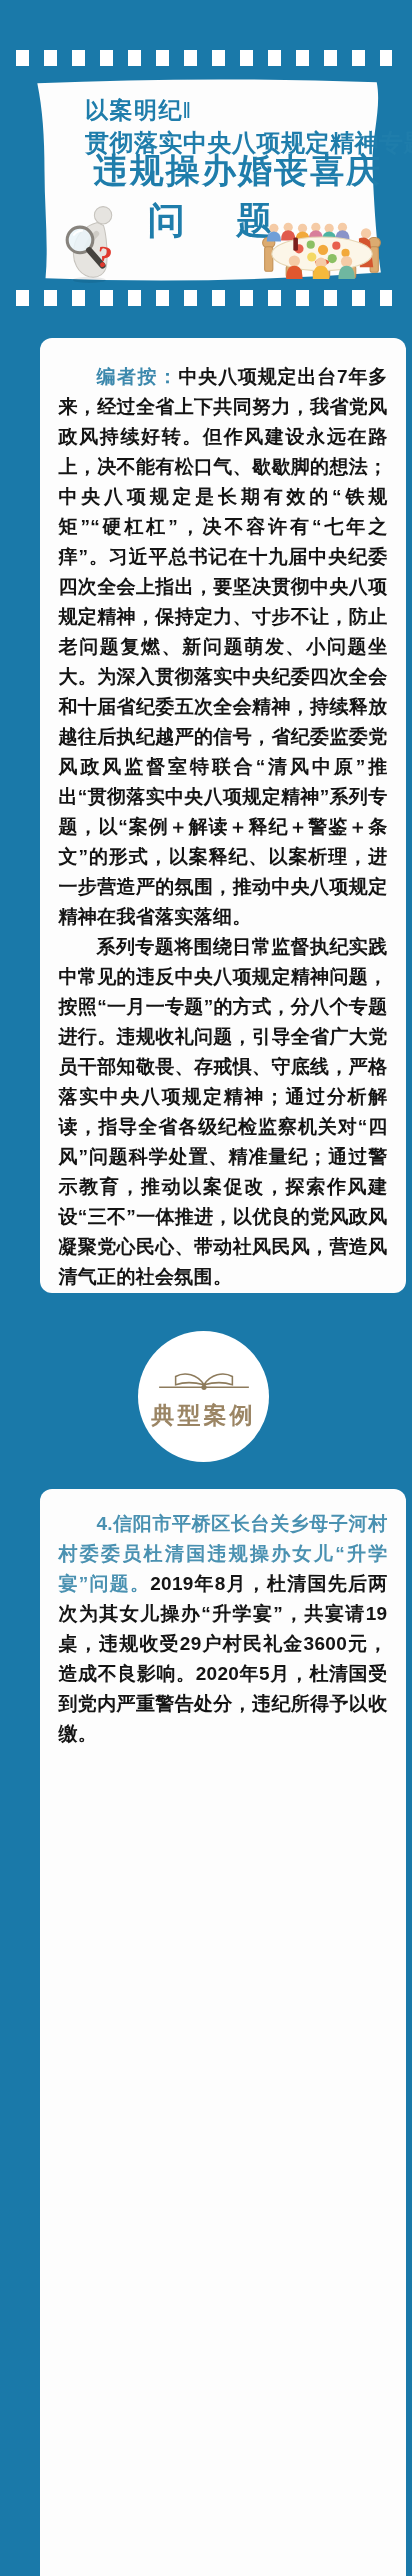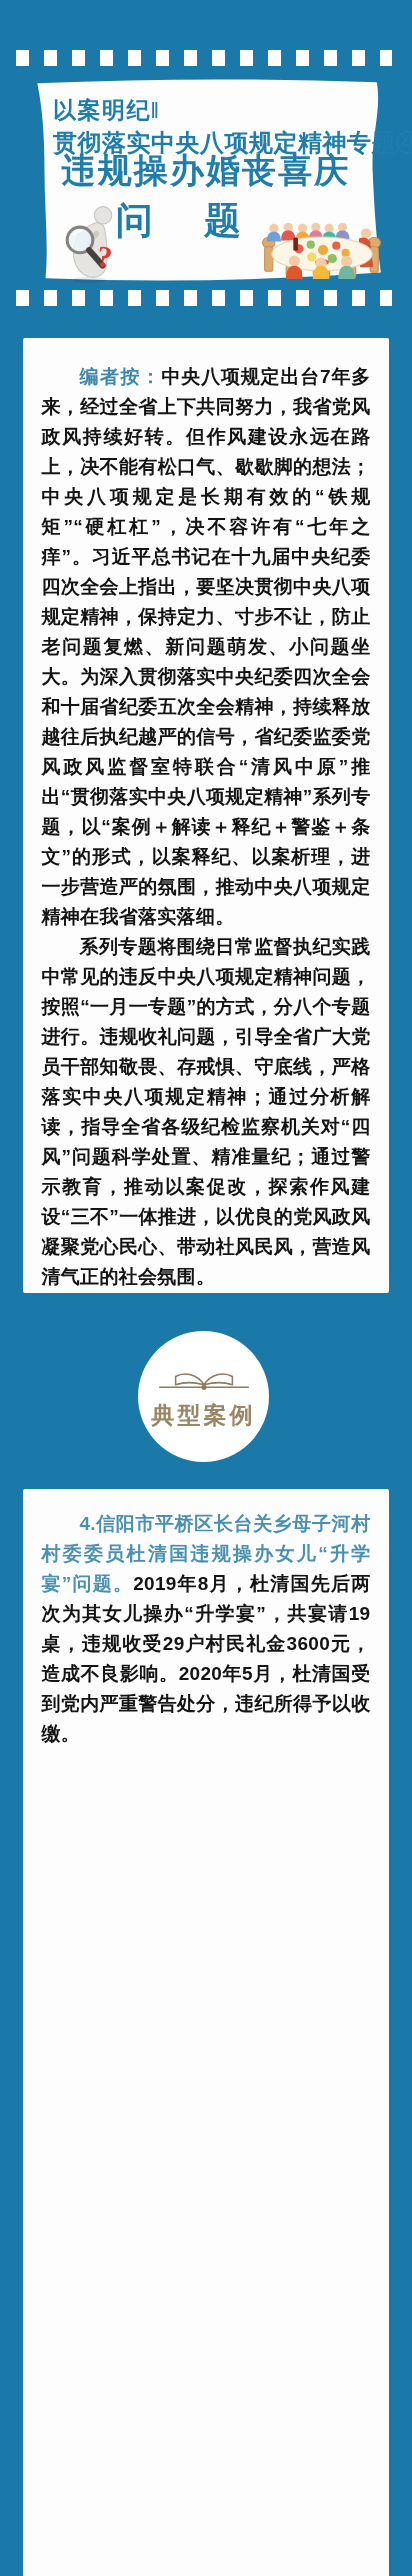--- a/index.html
+++ b/index.html
@@ -7,33 +7,33 @@
         font-family:"Liberation Sans", sans-serif;}
 
   
   .film-strip{position:absolute;left:15.5px;width:376px;height:15.5px;
     background:repeating-linear-gradient(90deg,#ffffff 0,#ffffff 13.4px,transparent 13.4px,transparent 28px);}
   .fs1{top:50px;} .fs2{top:290px;}
 
   
   .banner-shape{position:absolute;left:0;top:72px;width:412px;height:216px;}
 
-  .banner-text{position:absolute;color:#1f7dab;font-family:"Liberation Serif", serif;font-weight:bold;white-space:nowrap;}
+  .banner-text{position:absolute;color:#1f7dab;font-family:"Liberation Serif", serif;font-weight:bold;white-space:nowrap;margin-left:32px;}
   .k1{left:53px;top:95px;font-size:23px;letter-spacing:1.5px;}
   .k2{left:53px;top:127px;font-size:24px;letter-spacing:0.5px;}
   .btitle{left:0;top:148px;width:412px;text-align:center;font-size:34px;letter-spacing:2.1px;}
   .bsub{left:0;top:196px;width:364px;text-align:center;font-size:37px;letter-spacing:7.2px;}
 
   .magnifier-person{position:absolute;left:53px;top:202px;width:75px;height:82px;}
   .qmark{position:absolute;left:97px;top:240px;font-size:30px;font-weight:bold;color:#e0392e;
          font-family:"Liberation Serif", serif;transform:rotate(8deg);}
   .dinner{position:absolute;left:260px;top:215px;width:124px;height:64px;}
 
   
-  .card{position:absolute;left:23px;width:366px;background:#fdfdfd;border-radius:2px;
+  .card{position:absolute;left:40px;width:366px;background:#fdfdfd;border-radius:12px;
         box-sizing:border-box;overflow:hidden;color:#141414;text-align:justify;}
   .card1{top:338px;height:955px;padding:24px 18.5px 10.3px;font-size:19px;line-height:30px;}
   .card2{top:1489px;height:1697px;padding:19.6px 18.5px 15.5px;font-size:19px;line-height:30px;}
   .para{margin:0;text-indent:2em;letter-spacing:0.3px;font-weight:600;}
   .case + .case{margin-top:15.5px;}
   .note-label{color:#3d89ad;font-weight:bold;letter-spacing:1px;}
   .chead{color:#4a91b1;font-weight:bold;}
   .cbody{color:#141414;}
 
   

